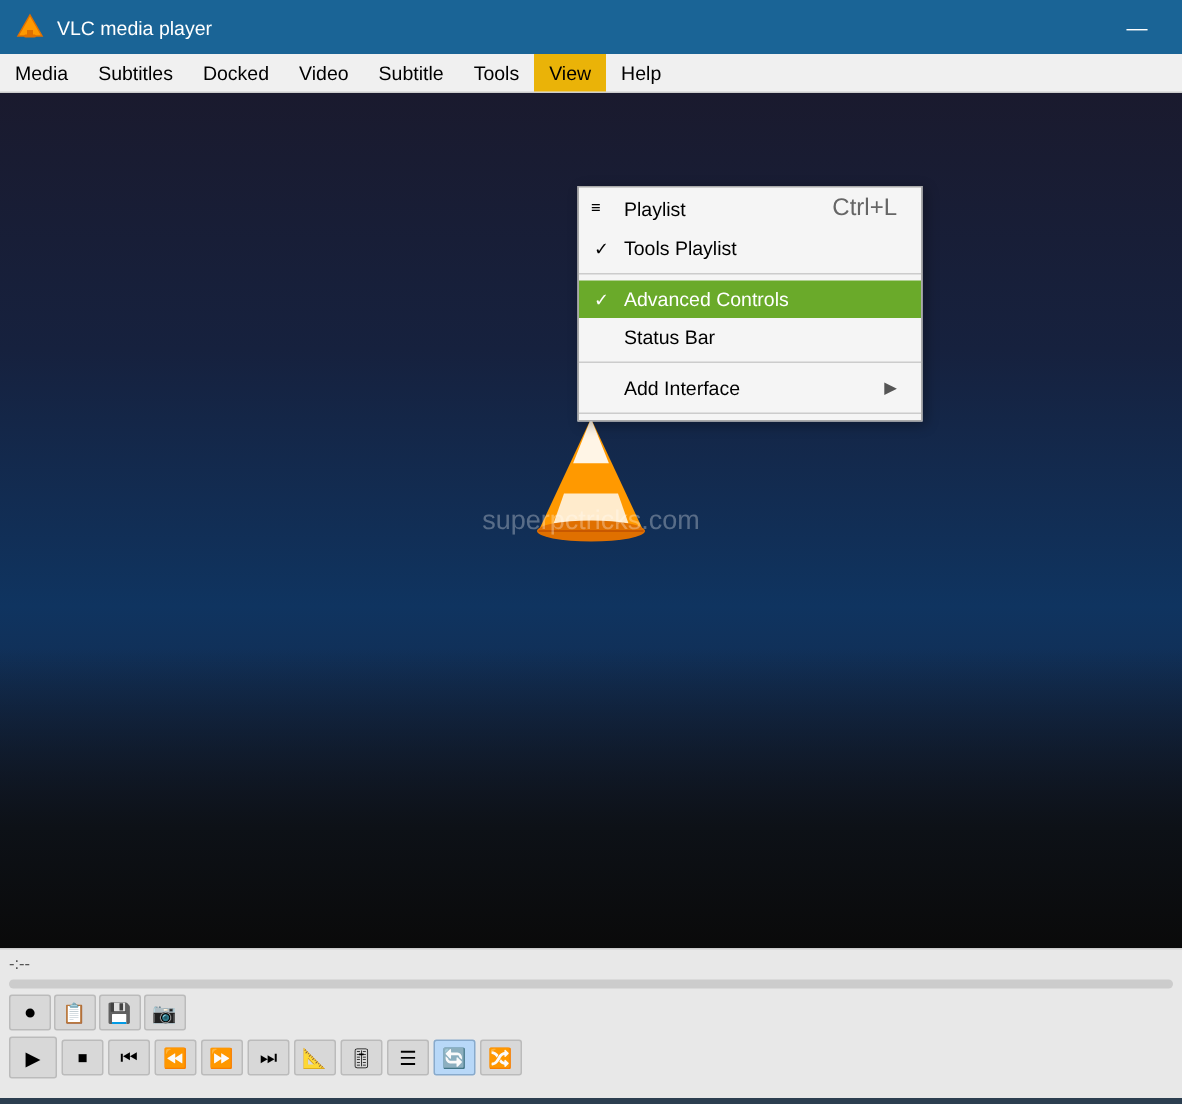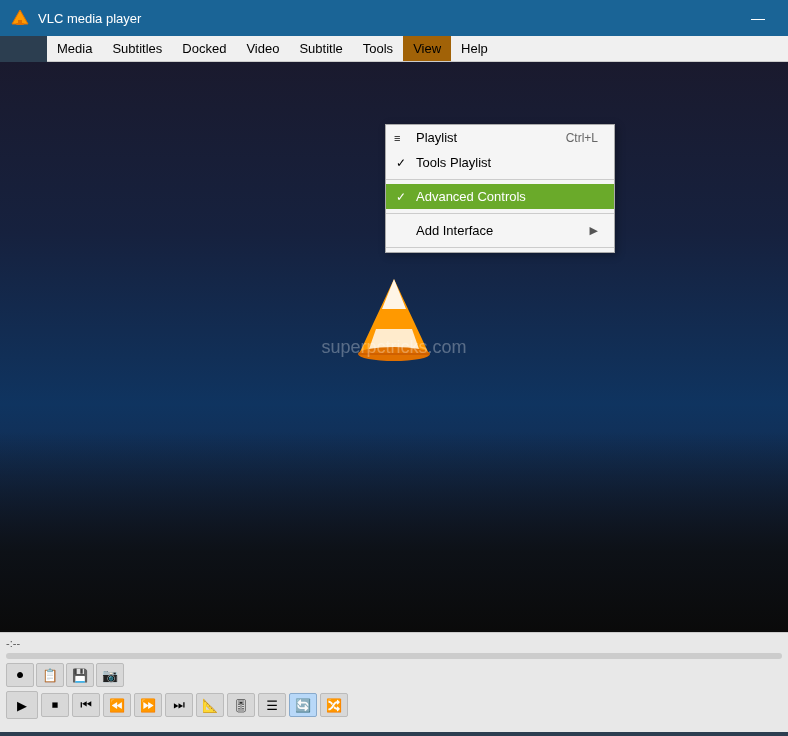--- a/index.html
+++ b/index.html
@@ -27,29 +27,28 @@
     }
 
     
     .menu-bar {
       background: #f0f0f0;
       height: 26px;
       display: flex;
       align-items: center;
       border-bottom: 1px solid #ccc;
       font-size: 13px;
-      margin-left: 47px;
     }
     .menu-item {
       padding: 3px 10px;
       cursor: pointer;
       height: 100%;
       display: flex; align-items: center;
     }
-    .menu-item.active { background: #a16207; }
+    .menu-item.active { background: #eab308; }
 
     
     .video-area {
       width: 100%;
       height: 570px;
       background: #000;
       position: relative;
       overflow: hidden;
     }
     .video-bg {
@@ -89,21 +88,21 @@
       padding: 5px 16px 5px 30px;
       cursor: pointer;
       position: relative;
       white-space: nowrap;
     }
     .dropdown-item.highlighted { background: #6aaa2a; color: white; }
     .dropdown-item .check {
       position: absolute; left: 10px; font-size: 12px;
     }
     .dropdown-item .shortcut {
-      margin-left: auto; padding-left: 30px; color: #666; font-size: 12px;
+      margin-left: auto; padding-left: 30px; color: #666; font-size: 16px;
     }
     .dropdown-item .arrow {
       margin-left: auto; font-size: 11px; color: #555;
     }
     .dropdown-separator {
       height: 1px; background: #ccc; margin: 4px 0;
     }
     .dropdown-item .menu-icon {
       position: absolute; left: 8px; font-size: 11px;
     }
@@ -200,20 +199,23 @@
     </div>
     <div class="dropdown-separator"></div>
 
 
 
     <div class="dropdown-item highlighted">
       <span class="check">✓</span>
       <span>Advanced Controls</span>
     </div>
 
+    <div class="dropdown-item">
+      <span>Status Bar</span>
+    </div>
     <div class="dropdown-separator"></div>
 
     <div class="dropdown-item">
       <span>Add Interface</span>
       <span class="arrow">▶</span>
     </div>
     <div class="dropdown-separator"></div>
 
   </div>
 </div>

